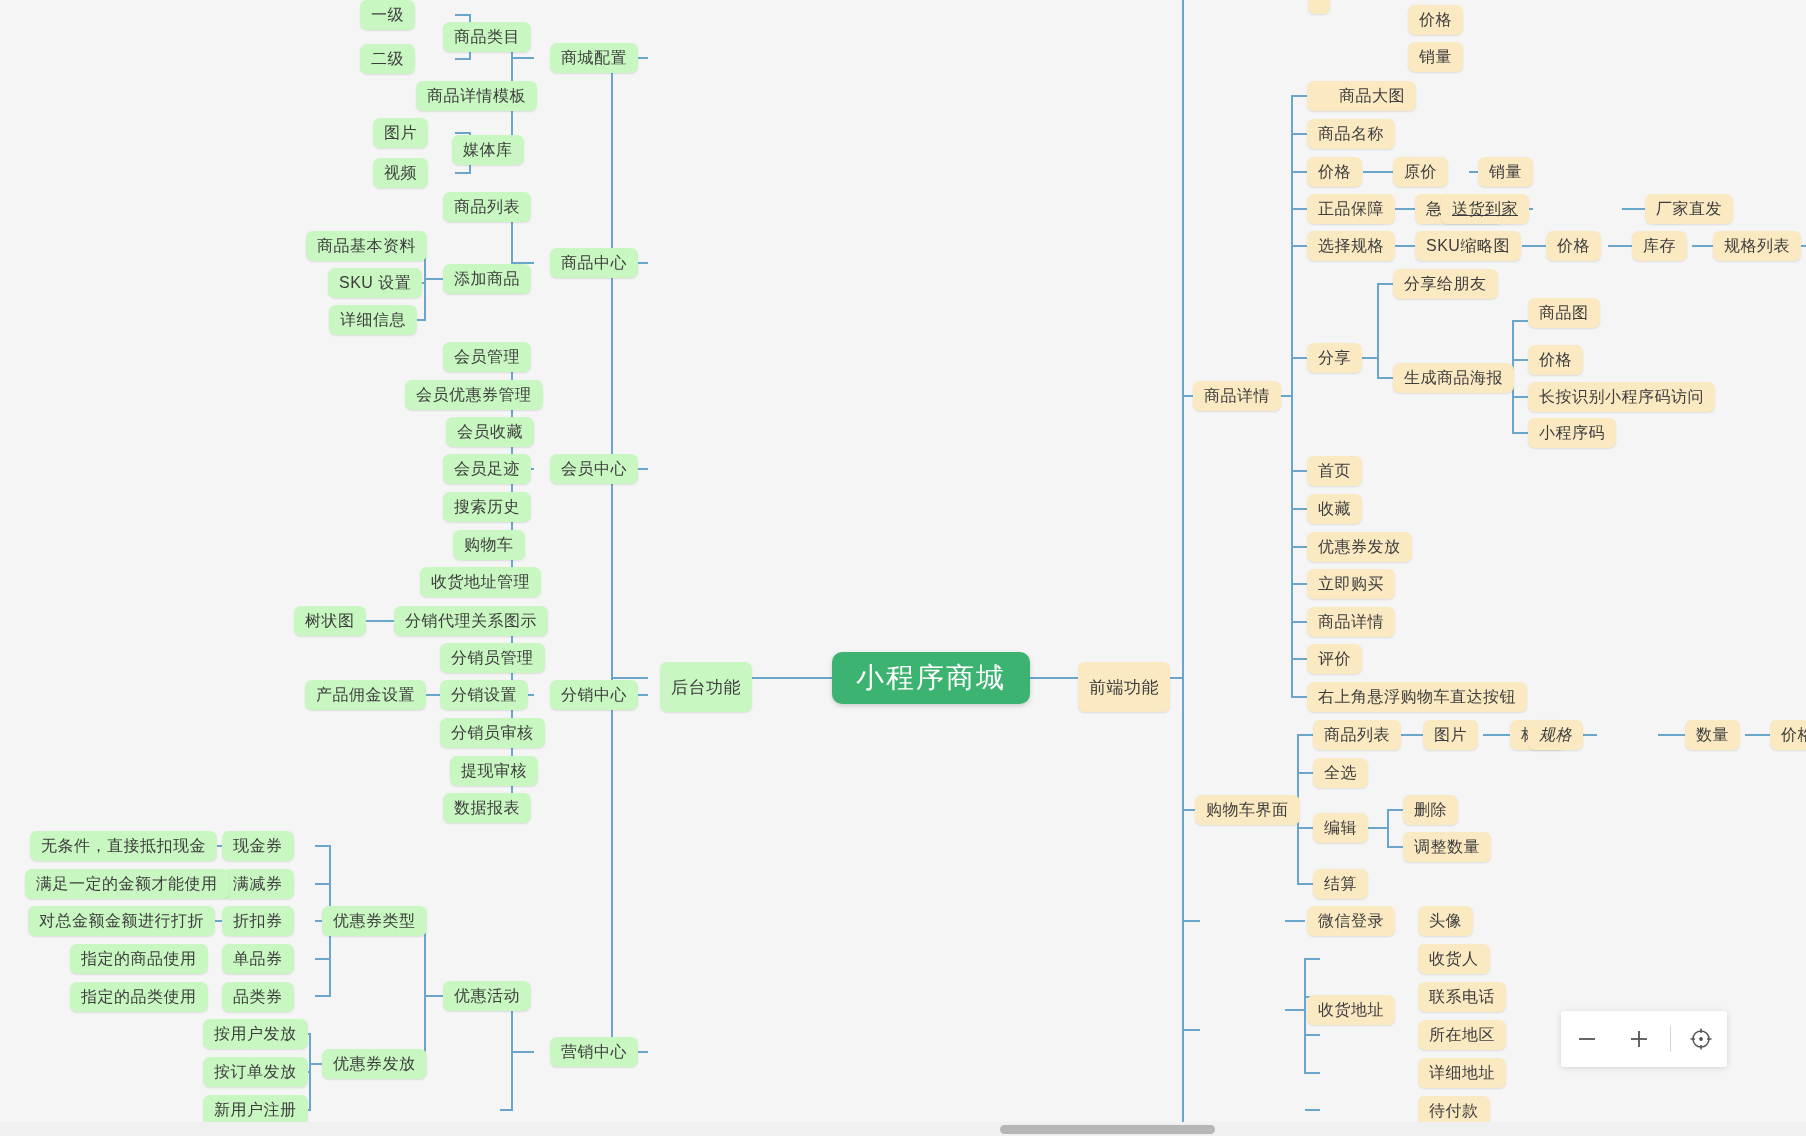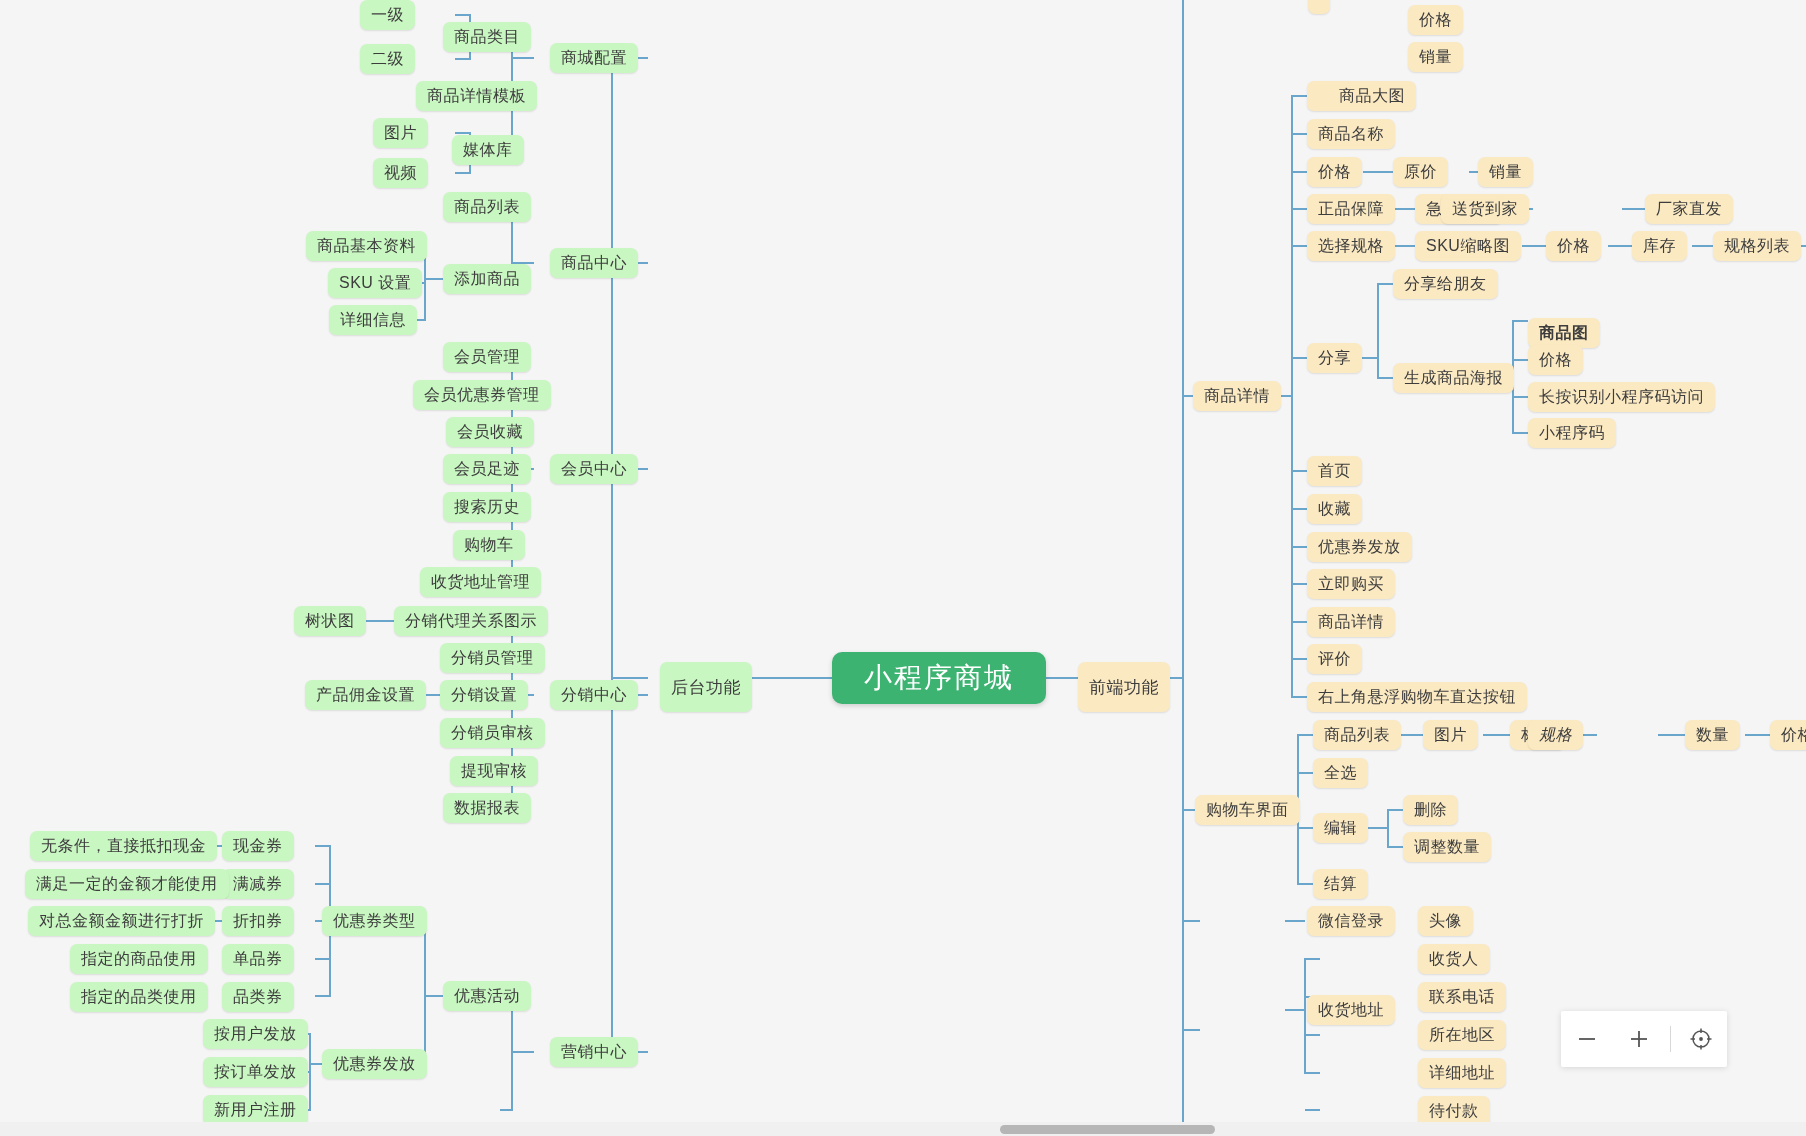--- a/index.html
+++ b/index.html
@@ -27,21 +27,21 @@
     line-height:1;
   }
   .n-green{background:#c9f7c2;}
   .n-yellow{background:#fbe9c2;}
   .n-root{
     background:#3cb371;
     color:#ffffff;
     font-size:28px;
     border-radius:10px;
     height:52px;
-    padding:0 32px;
+    padding:0 24px;
     box-shadow:0 2px 5px rgba(0,0,0,0.16);
     letter-spacing:2px;
     font-family:Liberation Serif, serif;
   }
   .n-l2{font-size:17px;height:50px;}
 
   
   #zoom-toolbar{
     position:absolute;
     left:1561px;top:1011px;
@@ -222,21 +222,21 @@
 
   <div class="node n-green" style="left:550px;top:248px;">商品中心</div>
   <div class="node n-green" style="left:443px;top:192px;">商品列表</div>
   <div class="node n-green" style="left:443px;top:264px;">添加商品</div>
   <div class="node n-green" style="left:306px;top:231px;">商品基本资料</div>
   <div class="node n-green" style="left:328px;top:268px;">SKU 设置</div>
   <div class="node n-green" style="left:329px;top:305px;">详细信息</div>
 
   <div class="node n-green" style="left:550px;top:454px;">会员中心</div>
   <div class="node n-green" style="left:443px;top:342px;">会员管理</div>
-  <div class="node n-green" style="left:405px;top:380px;margin-left:8px;">会员优惠券管理</div>
+  <div class="node n-green" style="left:405px;top:380px;">会员优惠券管理</div>
   <div class="node n-green" style="left:446px;top:417px;">会员收藏</div>
   <div class="node n-green" style="left:443px;top:454px;">会员足迹</div>
   <div class="node n-green" style="left:443px;top:492px;">搜索历史</div>
   <div class="node n-green" style="left:453px;top:530px;">购物车</div>
   <div class="node n-green" style="left:420px;top:567px;">收货地址管理</div>
 
   <div class="node n-green" style="left:550px;top:680px;">分销中心</div>
   <div class="node n-green" style="left:394px;top:606px;">分销代理关系图示</div>
   <div class="node n-green" style="left:294px;top:606px;">树状图</div>
   <div class="node n-green" style="left:440px;top:643px;">分销员管理</div>
@@ -272,32 +272,32 @@
 
   <div class="node n-yellow" style="left:1193px;top:381px;">商品详情</div>
 
   <div class="node n-yellow" style="left:1307px;top:81px;padding-left:32px;">商品大图</div>
   <div class="node n-yellow" style="left:1307px;top:119px;">商品名称</div>
   <div class="node n-yellow" style="left:1307px;top:157px;">价格</div>
   <div class="node n-yellow" style="left:1393px;top:157px;">原价</div>
   <div class="node n-yellow" style="left:1478px;top:157px;">销量</div>
   <div class="node n-yellow" style="left:1307px;top:194px;">正品保障</div>
   <div class="node n-yellow" style="left:1415px;top:194px;">急速发货</div>
-  <div class="node n-yellow" style="left:1441px;top:194px;">送货到家</div>
+  <div class="node n-yellow" style="left:1441px;top:194px;text-decoration:underline;">送货到家</div>
   <div class="node n-yellow" style="left:1645px;top:194px;">厂家直发</div>
   <div class="node n-yellow" style="left:1307px;top:231px;">选择规格</div>
   <div class="node n-yellow" style="left:1415px;top:231px;">SKU缩略图</div>
   <div class="node n-yellow" style="left:1546px;top:231px;">价格</div>
   <div class="node n-yellow" style="left:1632px;top:231px;">库存</div>
   <div class="node n-yellow" style="left:1713px;top:231px;">规格列表</div>
 
   <div class="node n-yellow" style="left:1307px;top:343px;">分享</div>
   <div class="node n-yellow" style="left:1393px;top:269px;">分享给朋友</div>
   <div class="node n-yellow" style="left:1393px;top:363px;">生成商品海报</div>
-  <div class="node n-yellow" style="left:1528px;top:318px;font-weight:bold;">商品图</div>
+  <div class="node n-yellow" style="left:1528px;top:298px;">商品图</div>
   <div class="node n-yellow" style="left:1528px;top:345px;">价格</div>
   <div class="node n-yellow" style="left:1528px;top:382px;">长按识别小程序码访问</div>
   <div class="node n-yellow" style="left:1528px;top:418px;">小程序码</div>
 
   <div class="node n-yellow" style="left:1307px;top:456px;">首页</div>
   <div class="node n-yellow" style="left:1307px;top:494px;">收藏</div>
   <div class="node n-yellow" style="left:1307px;top:532px;">优惠券发放</div>
   <div class="node n-yellow" style="left:1307px;top:569px;">立即购买</div>
   <div class="node n-yellow" style="left:1307px;top:607px;">商品详情</div>
   <div class="node n-yellow" style="left:1307px;top:644px;">评价</div>

